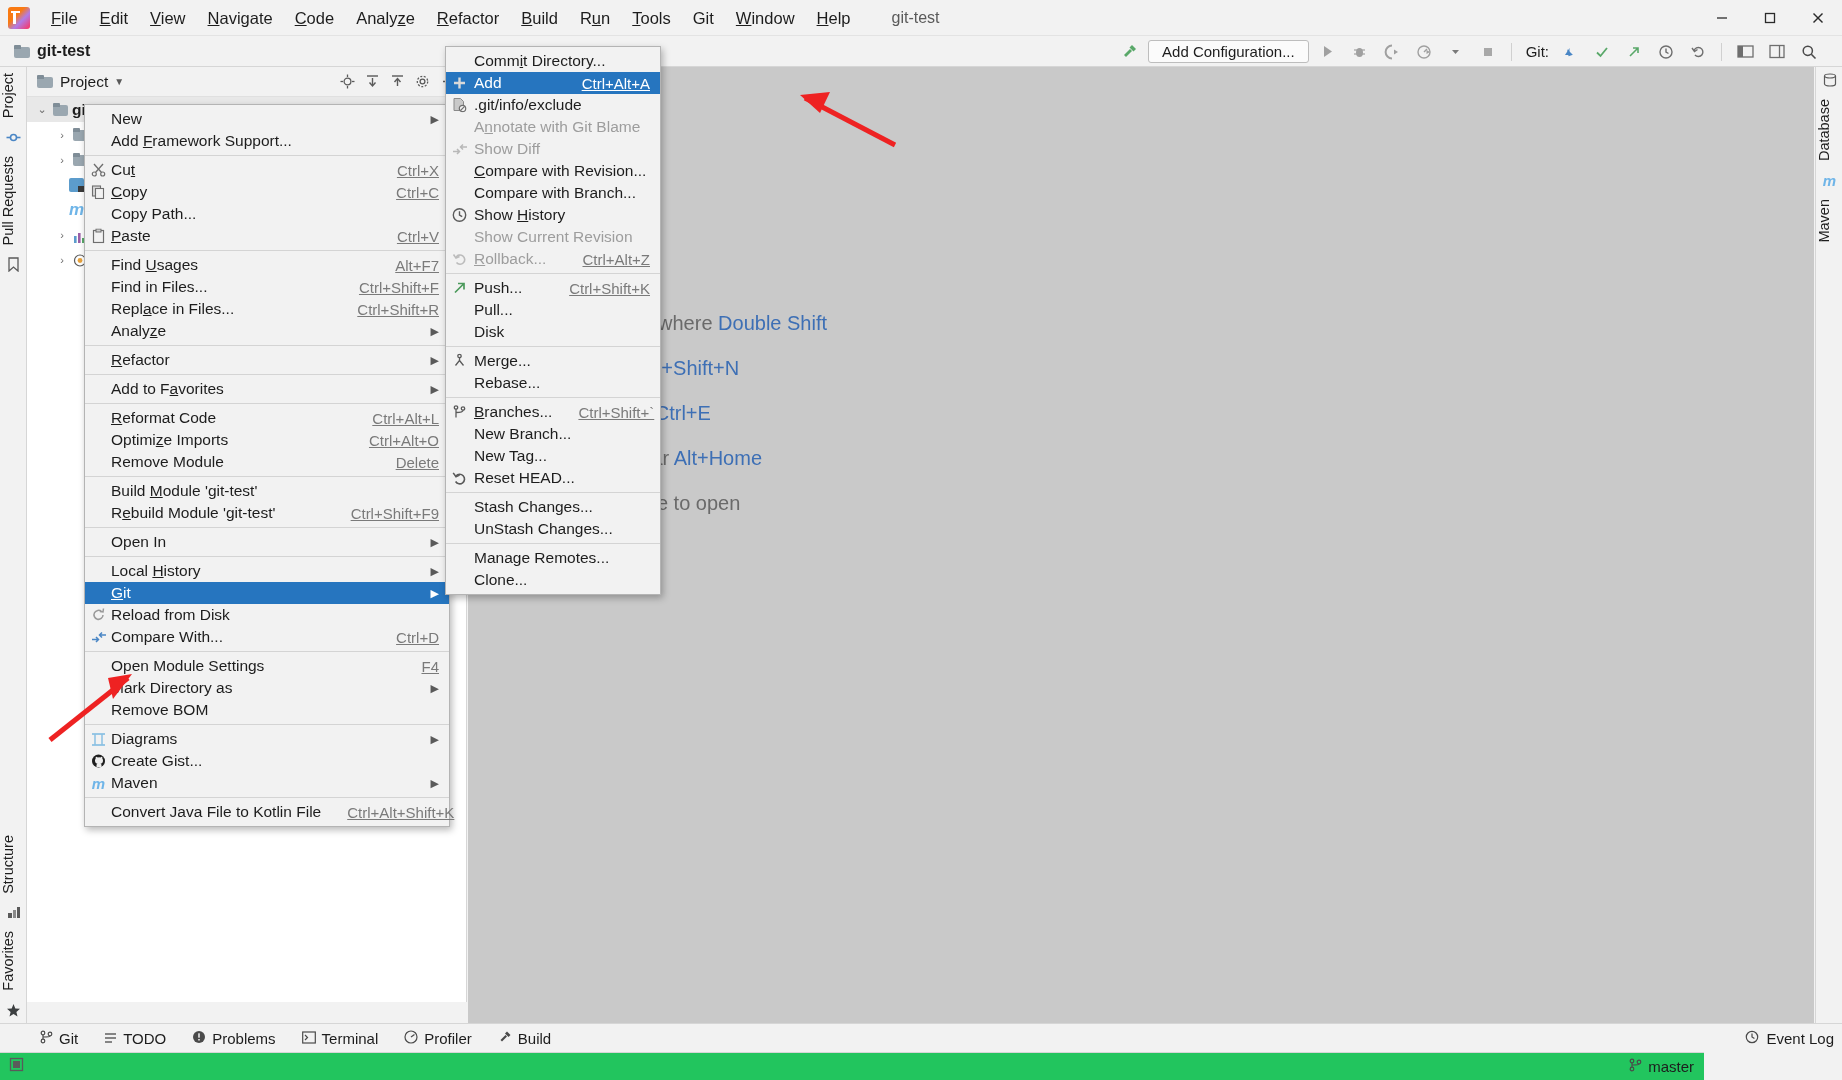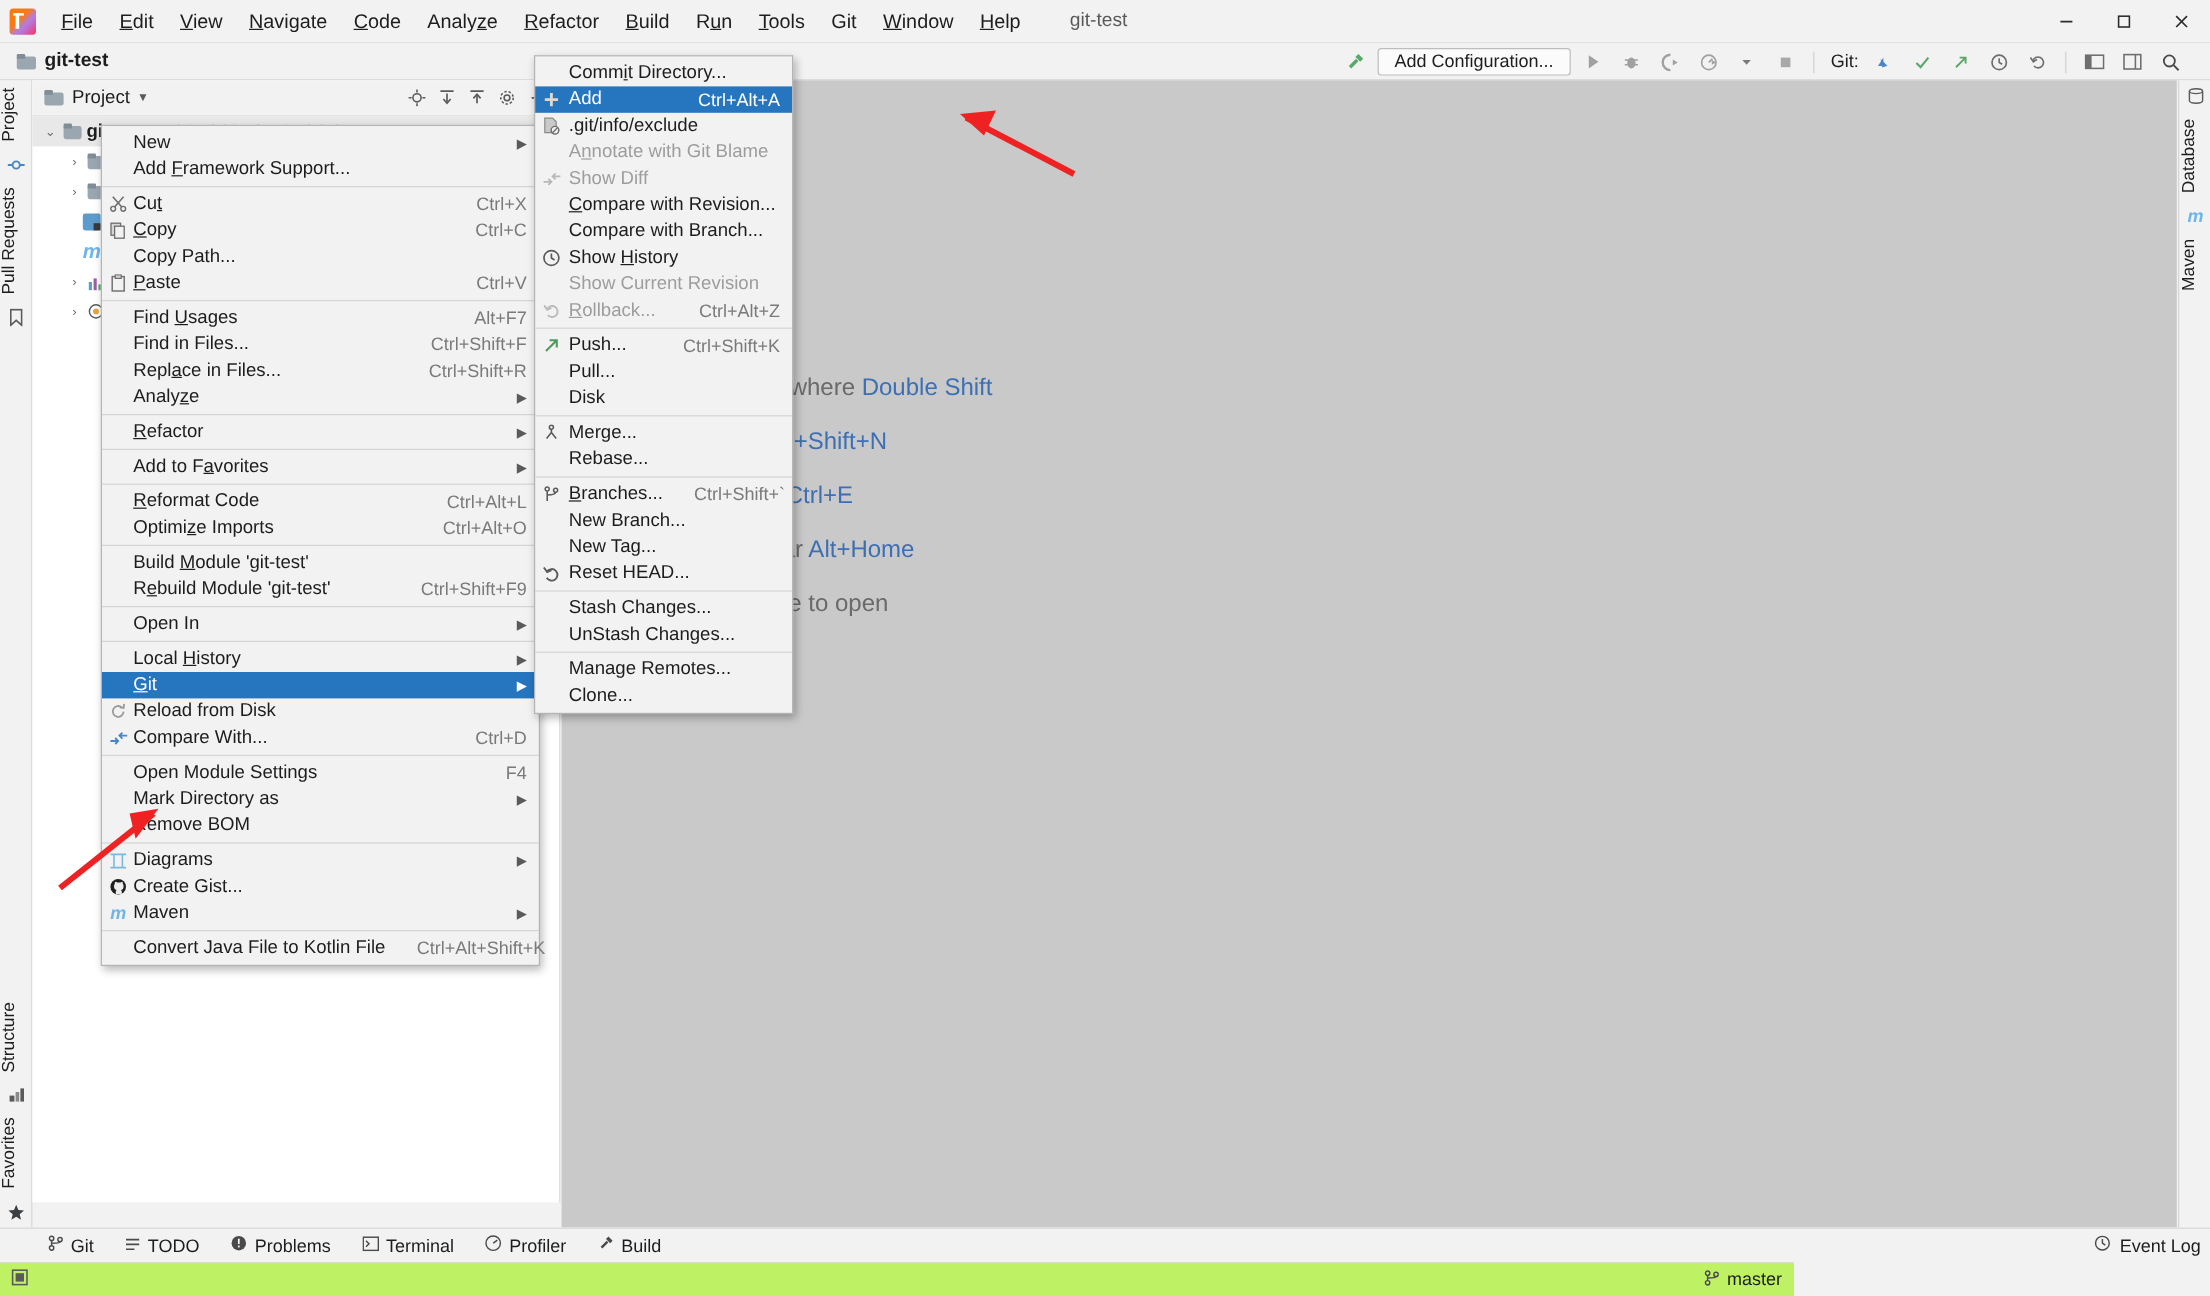--- a/index.html
+++ b/index.html
@@ -149,43 +149,43 @@
   }
   .ctxmenu .mi { padding-left: 26px; }
   .mi.sel { background: #2675bf; color: #ffffff; }
   .mi.disabled { color: #9d9d9d; }
   .mi .ico {
     position: absolute; left: 4px; top: 50%; transform: translateY(-50%);
     width: 19px; height: 19px; display: flex; align-items: center; justify-content: center;
   }
   .mi .label { flex: 0 0 auto; }
   .mi .sc {
-    margin-left: auto; padding-left: 26px; color: #7a7a7a; font-size: 15px;
+    margin-left: auto; padding-left: 26px; color: #7a7a7a; font-size: 15px; text-decoration: underline;
   }
   .mi.sel .sc { color: #ffffff; }
   .mi .sub {
     margin-left: auto; color: #5a5a5a; font-size: 11px; padding-left: 20px;
   }
   .mi.sel .sub { color: #ffffff; }
   .msep { height: 1px; background: #d4d4d4; margin: 3px 0; }
   u.m { text-decoration: underline; }
 
   
   .statusbar {
     position: absolute; left: 0; bottom: 28px; width: 1842px; height: 29px;
     background: #f2f2f2; border-top: 1px solid #d6d6d6;
     display: flex; align-items: center; gap: 0px;
   }
   .sb-item {
     display: flex; align-items: center; gap: 6px; font-size: 15px; color: #1d1d1d;
     padding: 0 13px; height: 29px;
   }
   .botbar {
-    position: absolute; left: 0; bottom: 0; width: 1495px; height: 28px;
-    background: #bef264; border-top: 1px solid #d6d6d6;
+    position: absolute; left: 0; bottom: 0; width: 1704px; height: 28px;
+    background: #22c55e; border-top: 1px solid #d6d6d6;
     display: flex; align-items: center; text-decoration: underline;
   }
   .botbar-right {
     position: absolute; right: 10px; display: flex; align-items: center; gap: 6px;
     font-size: 15px; color: #1d1d1d;
   }
   .statusbar-right {
     position: absolute; right: 8px; display: flex; align-items: center; gap: 7px;
     font-size: 15px; color: #1d1d1d;
   }
@@ -575,20 +575,24 @@
       </div>
       <div class="msep"></div>
       <div class="mi">
         <span class="label"><u class="m">R</u>eformat Code</span>
         <span class="sc">Ctrl+Alt+L</span>
       </div>
       <div class="mi">
         <span class="label">Optimi<u class="m">z</u>e Imports</span>
         <span class="sc">Ctrl+Alt+O</span>
       </div>
+      <div class="mi">
+        <span class="label">Remove Module</span>
+        <span class="sc">Delete</span>
+      </div>
       <div class="msep"></div>
       <div class="mi">
         <span class="label">Build <u class="m">M</u>odule 'git-test'</span>
       </div>
       <div class="mi">
         <span class="label">R<u class="m">e</u>build Module 'git-test'</span>
         <span class="sc">Ctrl+Shift+F9</span>
       </div>
       <div class="msep"></div>
       <div class="mi">

